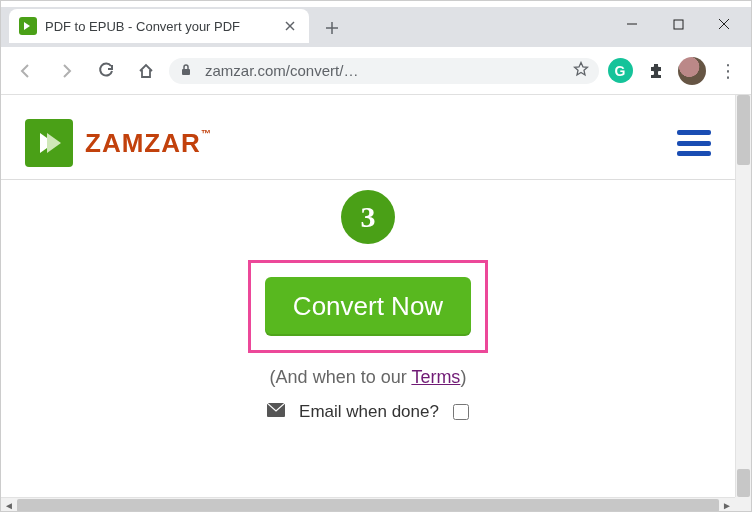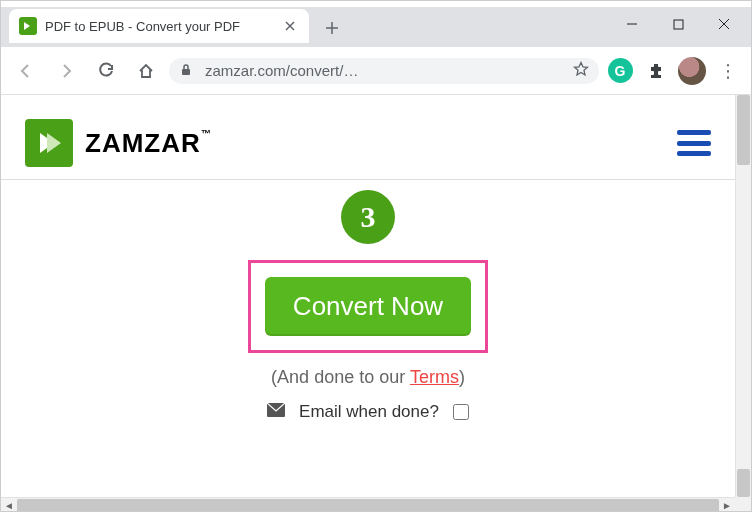--- a/index.html
+++ b/index.html
@@ -33,36 +33,36 @@
   .kebab { font-size:18px; color:#5f6368; }
 
   
   .viewport { position: relative; height: calc(512px - 46px - 48px); overflow: hidden; }
   .page { position:absolute; top:0; left:0; right:16px; bottom:16px; overflow:hidden; background:#fff; }
 
   .site-header { display:flex; align-items:center; justify-content:space-between; padding: 24px 24px 12px 24px; }
   .logo-wrap { display:flex; align-items:center; gap:12px; }
   .logo-sq { width:48px; height:48px; background:#4aa017; border-radius:4px; display:flex; align-items:center; justify-content:center; }
   .logo-text { display:flex; flex-direction:column; }
-  .logo-text .brand { font-size:26px; font-weight:700; color:#000000; letter-spacing:1px; }
+  .logo-text .brand { font-size:26px; font-weight:700; color:#c2410c; letter-spacing:1px; }
   .logo-text .brand sup { font-size:10px; vertical-align: top; }
   .logo-text .tag { font-size:14px; color:#555; }
   .hamburger { width:34px; height:26px; display:flex; flex-direction:column; justify-content:space-between; cursor:pointer; }
   .hamburger span { height:5px; background:#1a4db3; border-radius:2px; }
 
   .divider { border-top:1px solid #ddd; margin: 0 0 0 0; }
 
   .step-area { text-align:center; padding-top: 4px; }
   .step-badge { width:54px; height:54px; border-radius:50%; background:#4aa017; color:#fff; display:inline-flex; align-items:center; justify-content:center; font-size:30px; font-weight:700; margin: 6px auto 12px auto; font-family: Georgia, serif; }
 
   .highlight-box { border: 3px solid #ec4899; display:inline-block; padding: 14px 14px; margin: 4px auto 10px auto; }
   .convert-btn { background:#58b81f; color:#fff; font-size:26px; padding: 14px 28px; border:none; border-radius:6px; cursor:pointer; box-shadow: inset 0 -2px 0 rgba(0,0,0,.1); }
 
   .agree-line { color:#666; font-size:18px; margin-top: 4px; }
-  .agree-line a { color:#ef4444; text-decoration: underline; }
+  .agree-line a { color:#701a75; text-decoration: underline; }
 
   .email-line { color:#333; font-size:17px; margin-top: 14px; display:flex; align-items:center; justify-content:center; gap:14px; }
   .email-line .env { color:#555; }
   .email-line input[type=checkbox] { width:16px; height:16px; }
 
   
   .vscroll { position:absolute; top:0; right:0; bottom:16px; width:16px; background:#f1f1f1; border-left:1px solid #e2e2e2; }
   .vscroll .vthumb-top { position:absolute; top:0; left:1px; right:1px; height:70px; background:#c7c7c7; border-radius:2px; }
   .vscroll .vthumb-bot { position:absolute; bottom:0; left:1px; right:1px; height:28px; background:#c7c7c7; border-radius:2px; }
   .hscroll { position:absolute; left:0; right:16px; bottom:0; height:16px; background:#f1f1f1; border-top:1px solid #e2e2e2; }
@@ -193,21 +193,21 @@
     <div class="divider"></div>
 
     <div class="step-area">
       <div class="step-badge">3</div>
       <div>
         <div class="highlight-box">
           <button class="convert-btn">Convert Now</button>
         </div>
       </div>
       <div class="agree-line">
-        <span>(And done to our </span><a href="#">Terms</a><span>)</span>
+        <span>(And when to our </span><a href="#">Terms</a><span>)</span>
       </div>
       <div class="email-line">
         <span class="env">
           <svg width="18" height="14" viewBox="0 0 18 14" fill="#555">
               <rect x="0" y="0" width="18" height="14" rx="1" fill="#555"></rect>
               <path d="M0 0 L9 8 L18 0" stroke="#fff" stroke-width="1.2" fill="none"></path>
             </svg>
         </span>
         <span>Email when done?</span>
         <input type="checkbox" style="">

